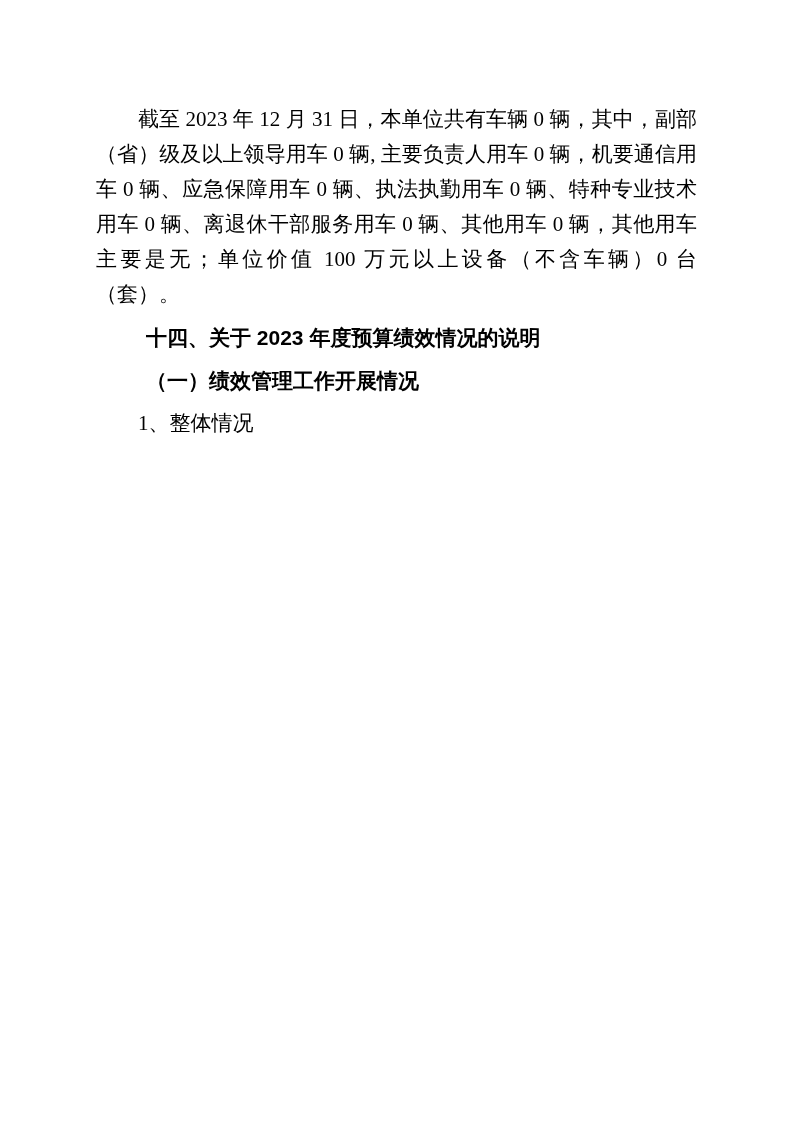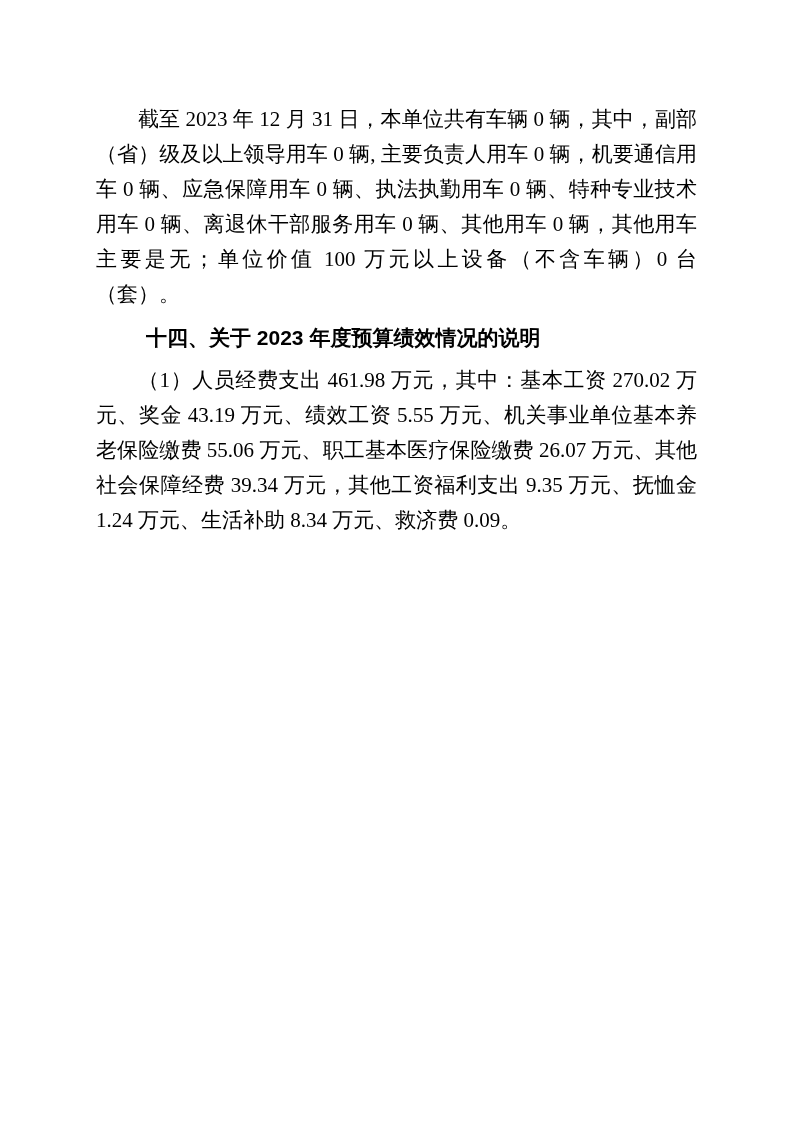--- a/index.html
+++ b/index.html
@@ -38,14 +38,15 @@
     font-weight: bold;
     word-break: break-all;
   }
 </style>
 </head>
 <body>
 
 <div class="page">
   <p class="para">截至 2023 年 12 月 31 日，本单位共有车辆 0 辆，其中，副部（省）级及以上领导用车 0 辆, 主要负责人用车 0 辆，机要通信用车 0 辆、应急保障用车 0 辆、执法执勤用车 0 辆、特种专业技术用车 0 辆、离退休干部服务用车 0 辆、其他用车 0 辆，其他用车主要是无；单位价值 100 万元以上设备（不含车辆）0 台（套）。</p>
   <p class="heading">十四、关于 2023 年度预算绩效情况的说明</p>
-  <p class="para">（1）人员经费支出 461.98 万元，其中：基本工资 270.02 万元、奖金 43.19 万元、绩效工资 5.55 万元、机关事业单位基本养老保险缴费 55.06 万元、职工基本医疗保险缴费 26.07 万元、其他社会保障经费 39.34 万元，其他工资福利支出 9.35 万元、抚恤金 1.24 万元、生活补助 8.34 万元、救济费 0.09。</p>
+  <p class="heading">（一）绩效管理工作开展情况</p>
+  <p class="para">1、整体情况</p>
 </div>
 
 </body></html>

